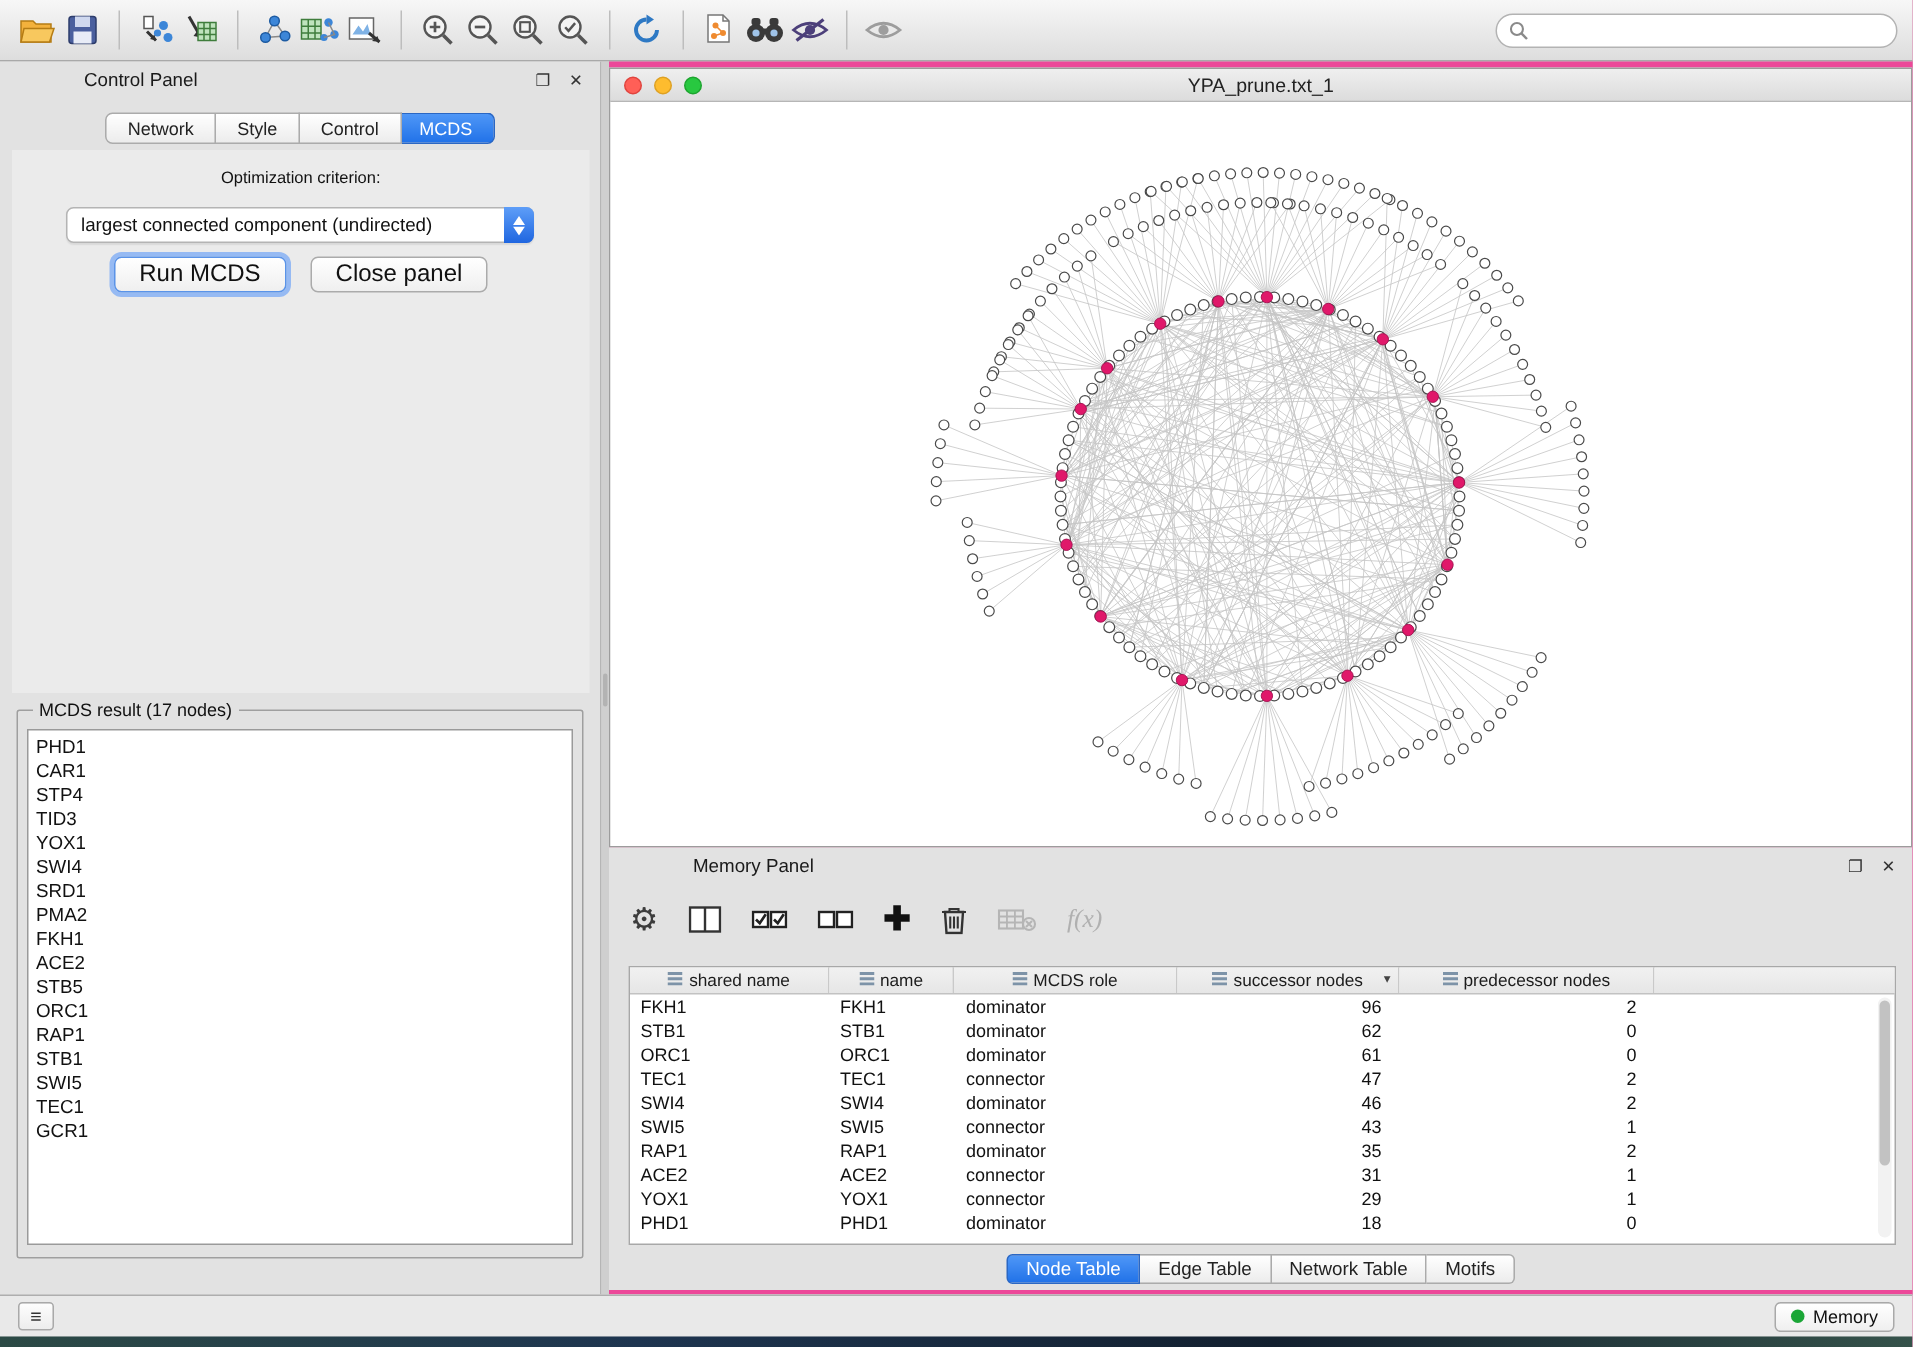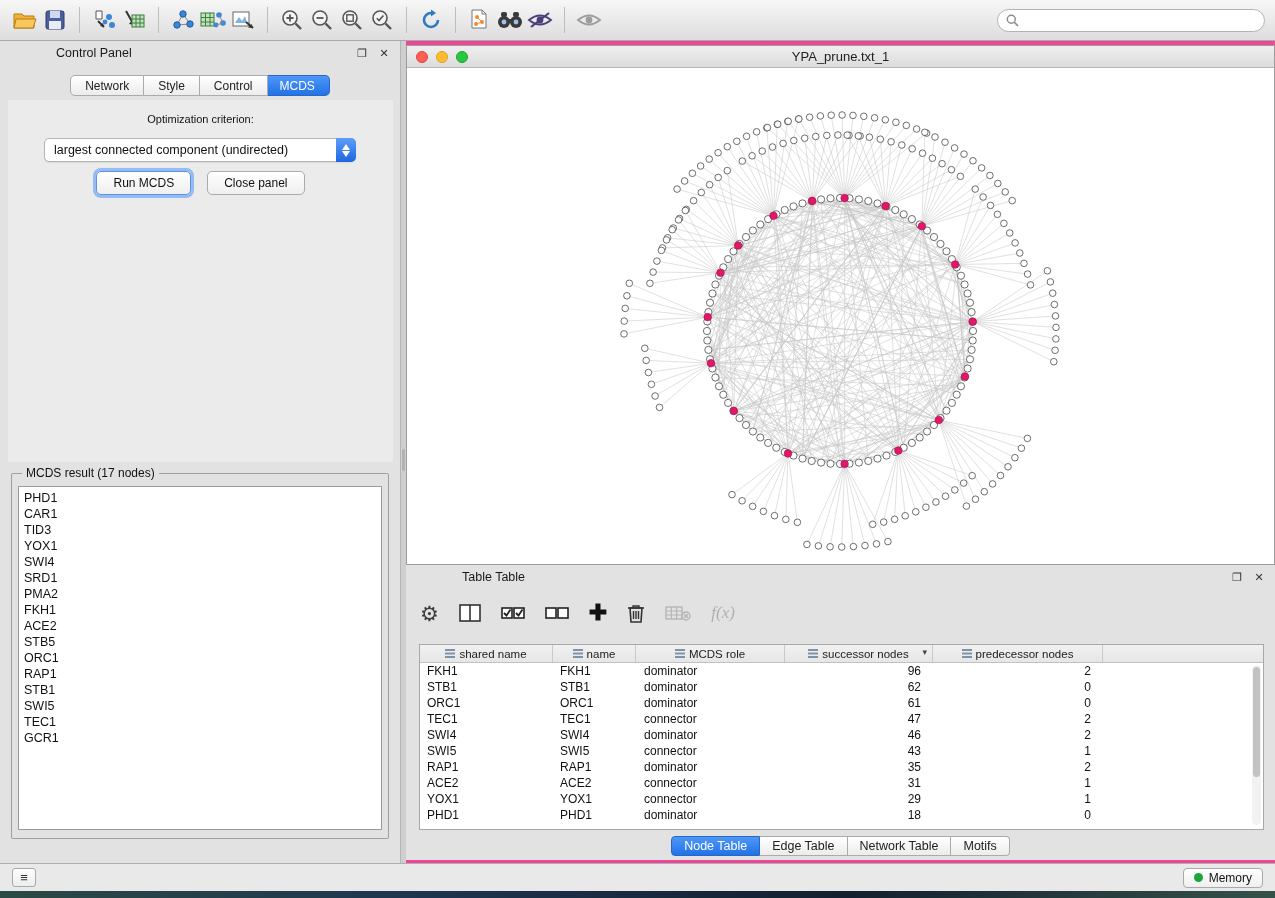--- a/index.html
+++ b/index.html
@@ -32,21 +32,21 @@
   .cp-tab.active { background:linear-gradient(#4f97f7,#2172e8); color:#fff; border-color:#2a67c4;padding-left:12px; }
   .cp-body { position:absolute; top:59px; left:8px; width:385px; height:362px; background:#ebebeb; }
   .opt-label { text-align:center; margin-top:13px; font-size:11px; color:#111; }
   .combo { position:absolute; top:38px; left:36px; width:312px; height:24px; background:#fff;
     border:1px solid #b4b4b4; border-radius:5px; display:flex; align-items:center; box-shadow:0 1px 1px rgba(0,0,0,.08); }
   .combo-text { flex:1; padding-left:9px; font-size:12.5px; color:#111; white-space:nowrap; overflow:hidden; }
   .combo-btn { width:20px; height:24px; margin-right:-1px; border-radius:0 5px 5px 0;
     background:linear-gradient(#5e9ef8,#1f66e0); display:flex; flex-direction:column; align-items:center; justify-content:center; gap:1px; }
   .combo-btn svg { display:block; }
   .btn-row { position:absolute; top:71px; left:0; width:100%; display:flex; justify-content:center; gap:16px; }
-  .mac-btn { height:24px; padding:0 16px; font-size:12px; font-family:"Liberation Sans",sans-serif;
+  .mac-btn { height:24px; padding:0 16px; font-size:16px; font-family:"Liberation Sans",sans-serif;
     background:linear-gradient(#ffffff,#efefef); border:1px solid #ababab; border-radius:5px; color:#111; }
   .mac-btn.focused { box-shadow:0 0 0 3px rgba(80,145,250,.55); border-color:#5a93e8; }
   .result-group { position:absolute; top:425px; left:11px; width:378px; height:373px;
     border:1px solid #9f9f9f; border-radius:2px; padding:6px 6px 8px 6px; }
   .result-group legend { font-size:12px; color:#111; padding:0 4px; margin-left:4px; }
   .result-list { width:100%; height:100%; background:#fff; border:1px solid #9a9a9a; overflow:hidden; padding:3px 0 0 5px; }
   .mcds-item { font-size:12.5px; line-height:16px; color:#111; }
 
   
   #v-splitter { position:absolute; top:41px; left:401px; width:5px; height:822px; background:#cfcfcf; }
@@ -275,20 +275,21 @@
       <div class="btn-row">
         <button class="mac-btn focused">Run MCDS</button>
         <button class="mac-btn">Close panel</button>
       </div>
     </div>
     <fieldset class="result-group">
       <legend>MCDS result (17 nodes)</legend>
       <div class="result-list">
           <div class="mcds-item">PHD1</div>
           <div class="mcds-item">CAR1</div>
+          <div class="mcds-item">STP4</div>
           <div class="mcds-item">TID3</div>
           <div class="mcds-item">YOX1</div>
           <div class="mcds-item">SWI4</div>
           <div class="mcds-item">SRD1</div>
           <div class="mcds-item">PMA2</div>
           <div class="mcds-item">FKH1</div>
           <div class="mcds-item">ACE2</div>
           <div class="mcds-item">STB5</div>
           <div class="mcds-item">ORC1</div>
           <div class="mcds-item">RAP1</div>
@@ -1041,21 +1042,21 @@
             <circle cx="326.8" cy="343.0" r="3.8"></circle>
             <circle cx="304.0" cy="295.2" r="3.8"></circle>
             <circle cx="300.7" cy="249.1" r="3.8"></circle>
             <circle cx="313.5" cy="204.7" r="3.8"></circle>
           </g>
         </svg>
     </div>
 
     <div id="table-panel">
       <div class="panel-header">
-        <span class="ph-title">Table Table</span>
+        <span class="ph-title">Memory Panel</span>
         <span class="win-btn">❐</span>
         <span class="win-btn">✕</span>
       </div>
       <div class="tp-toolbar">
         <span class="tp-ic glyph" style="font-size:21px;color:#3c3c3c;">⚙</span>
         <span class="tp-ic">
           <svg width="22" height="18" viewBox="0 0 22 18">
               <rect x="1" y="1" width="20" height="16" fill="#fff" stroke="#333" stroke-width="1.6"></rect>
               <path d="M11 1 V17" stroke="#333" stroke-width="1.6"></path>
             </svg>

